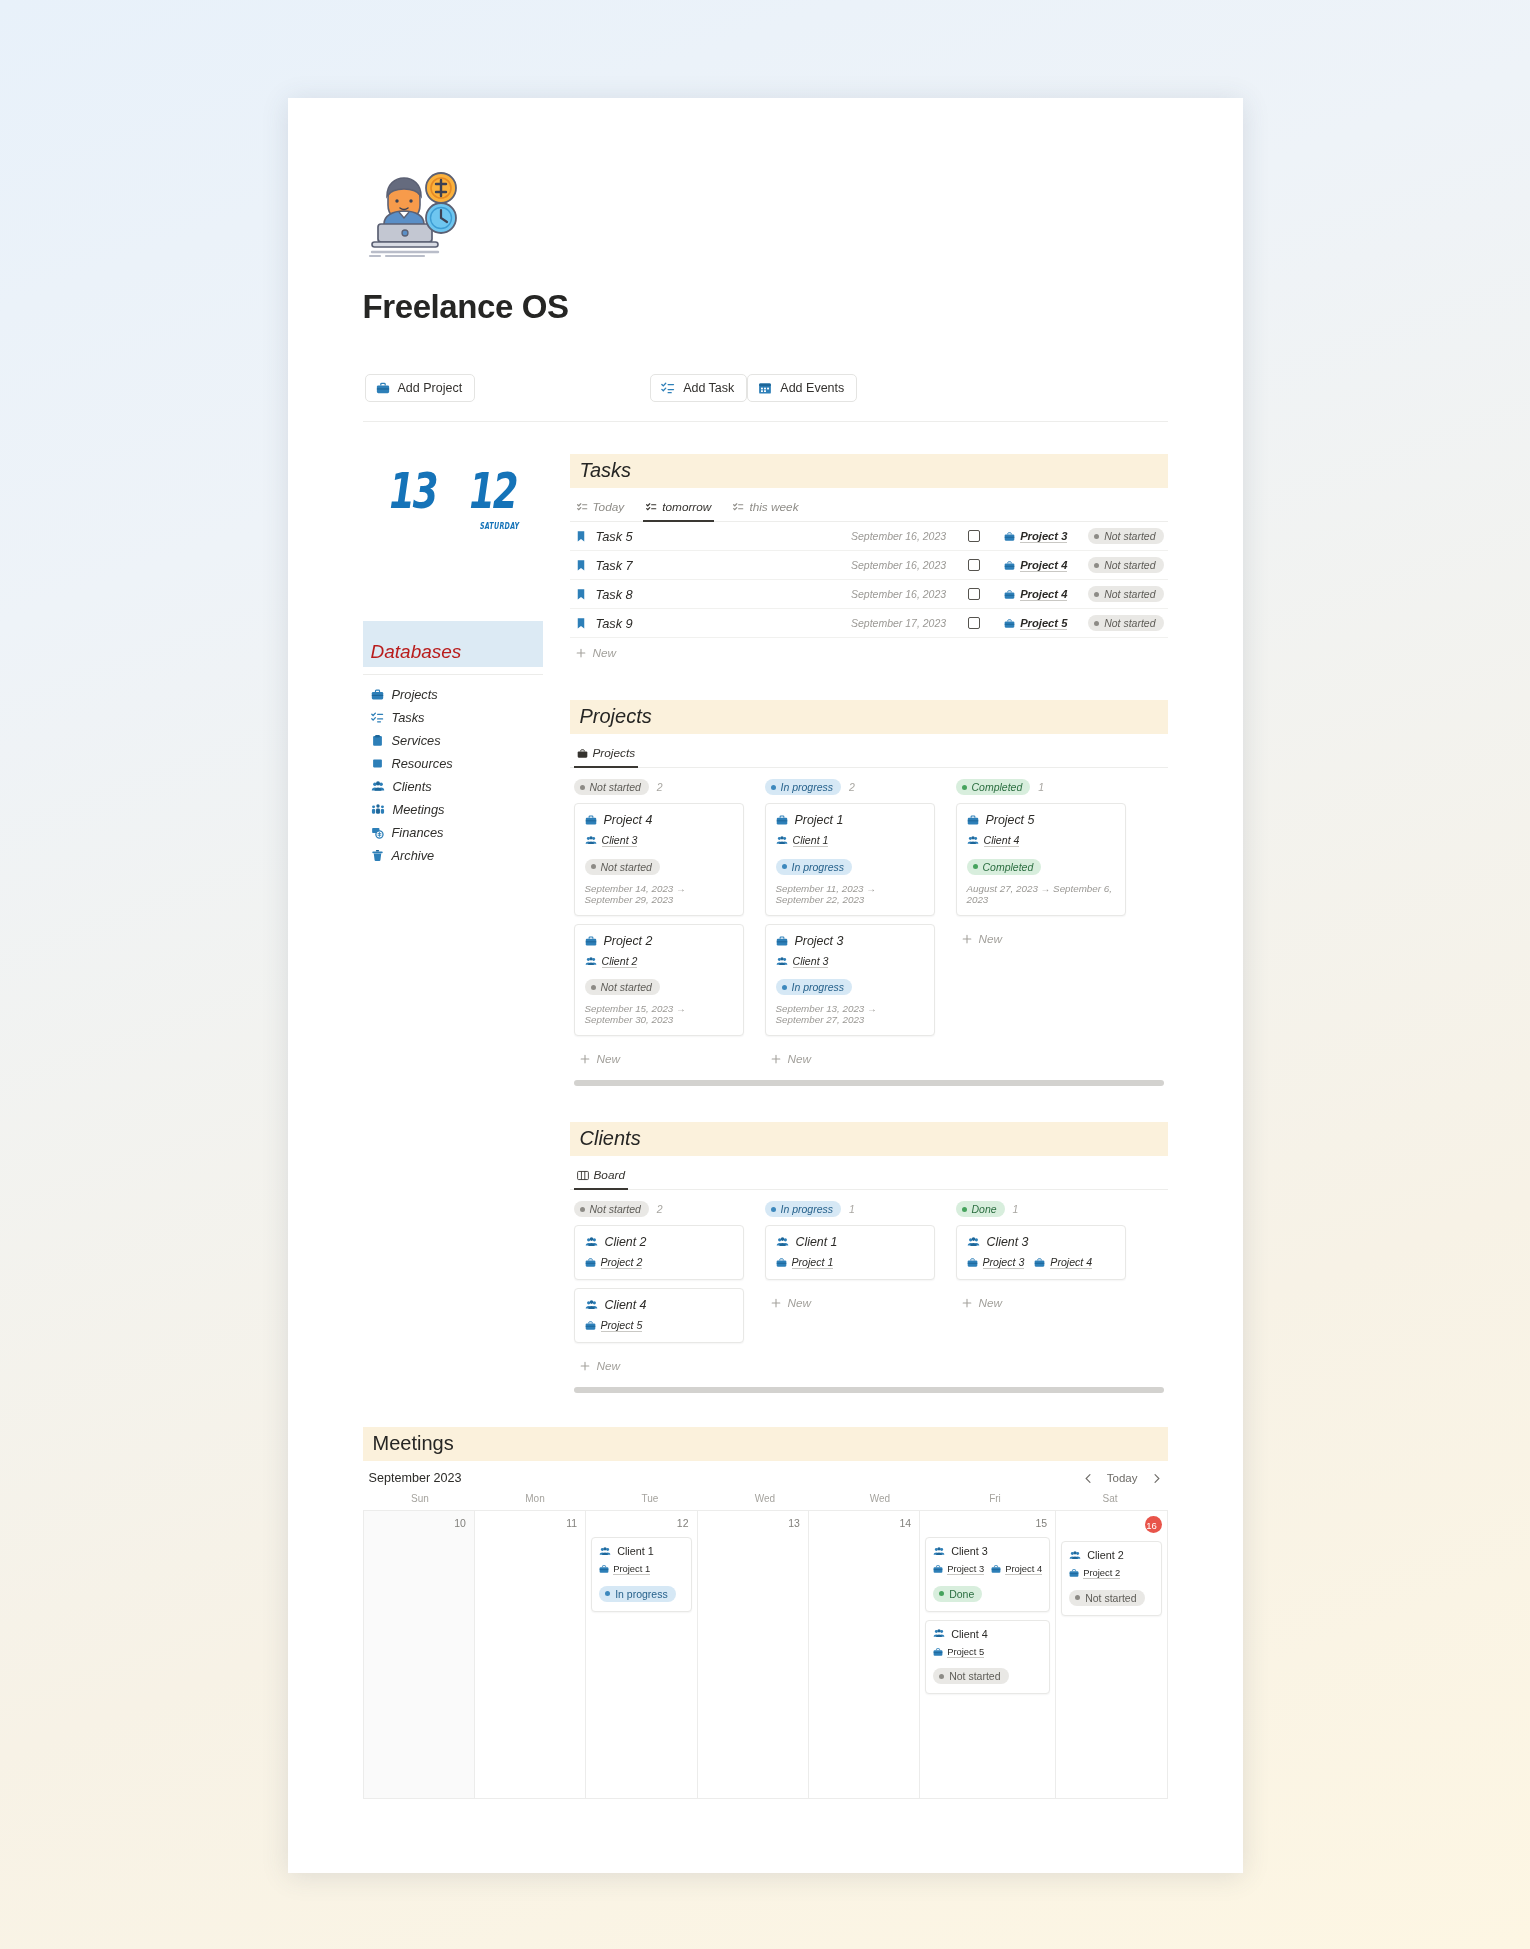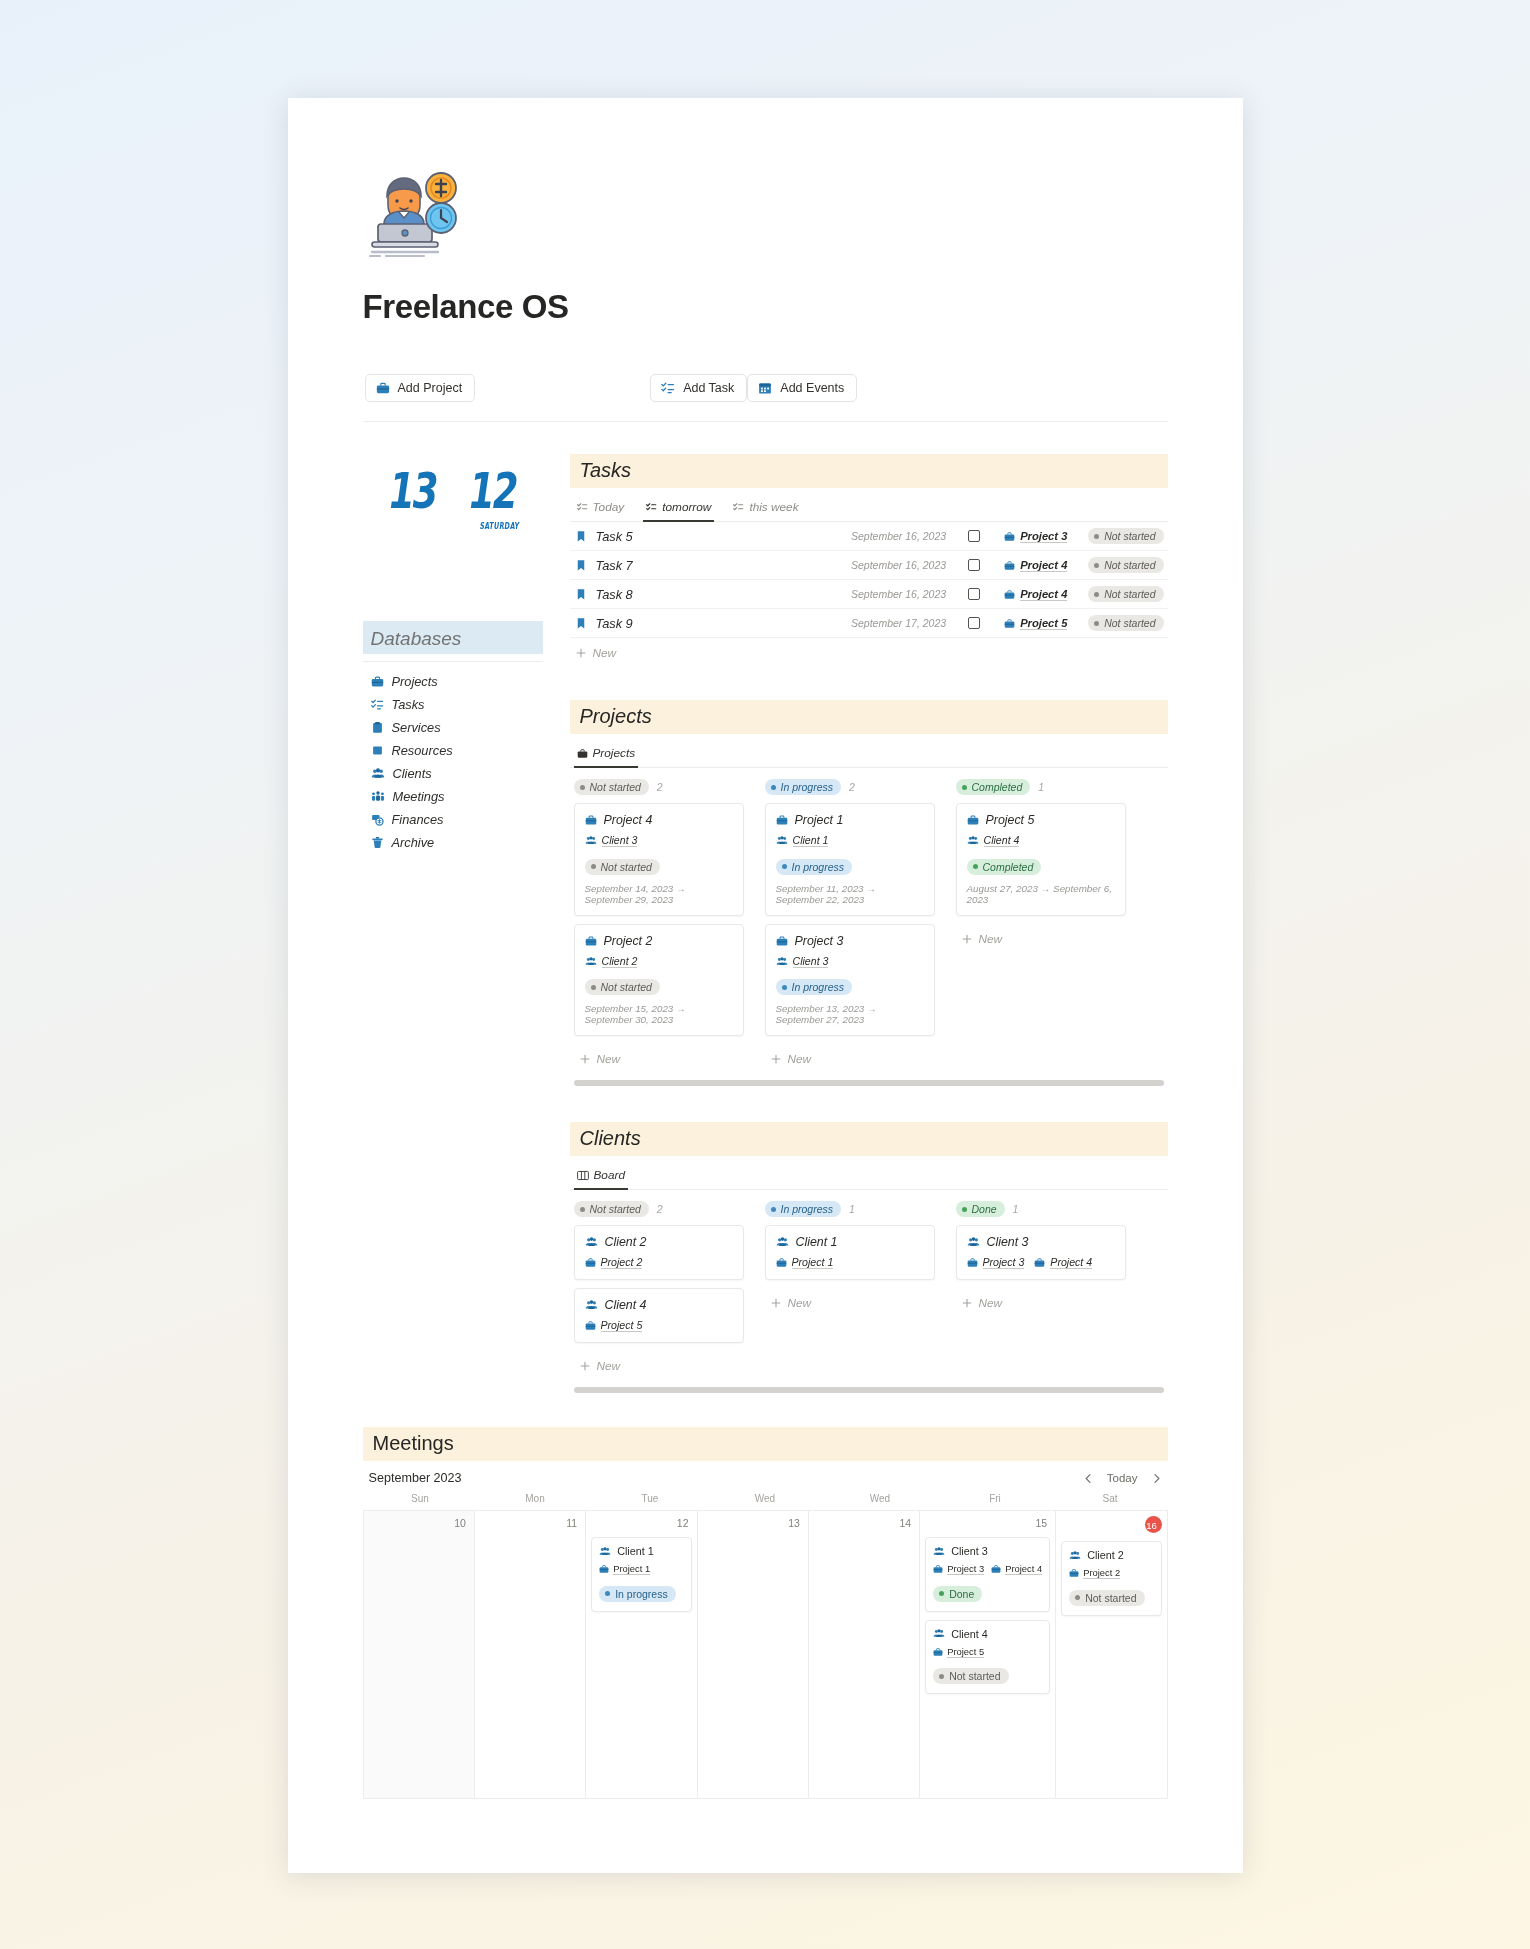--- a/index.html
+++ b/index.html
@@ -55,22 +55,22 @@
   .bignum.a { margin-right: 16px; }
   .dayname {
     font-family: "DejaVu Sans", sans-serif;
     font-size: 8px; font-weight: bold; color: #1573b8;
     letter-spacing: .3px; position: absolute; right: 18px; top: 60px;
     transform: scaleX(.8);
   }
 
   
   .db-head {
-    background: #dceaf4; color: #737373;
-    font-size: 19px; padding: 7px 8px 4px 8px; margin-top: 85px;
+    background: #dceaf4; color: #b91c1c;
+    font-size: 19px; padding: 20px 8px 4px 8px; margin-top: 85px;
   }
   .db-rule { border-bottom: 1px solid #ececea; margin: 7px 0 8px 0; }
   .db-item {
     display: flex; align-items: center; gap: 8px;
     font-size: 12.8px; color: #2f2e2b; padding: 4px 0 4px 8px;
   }
 
   
   .sect-title {
     background: #fbf1dc; color: #262624;

